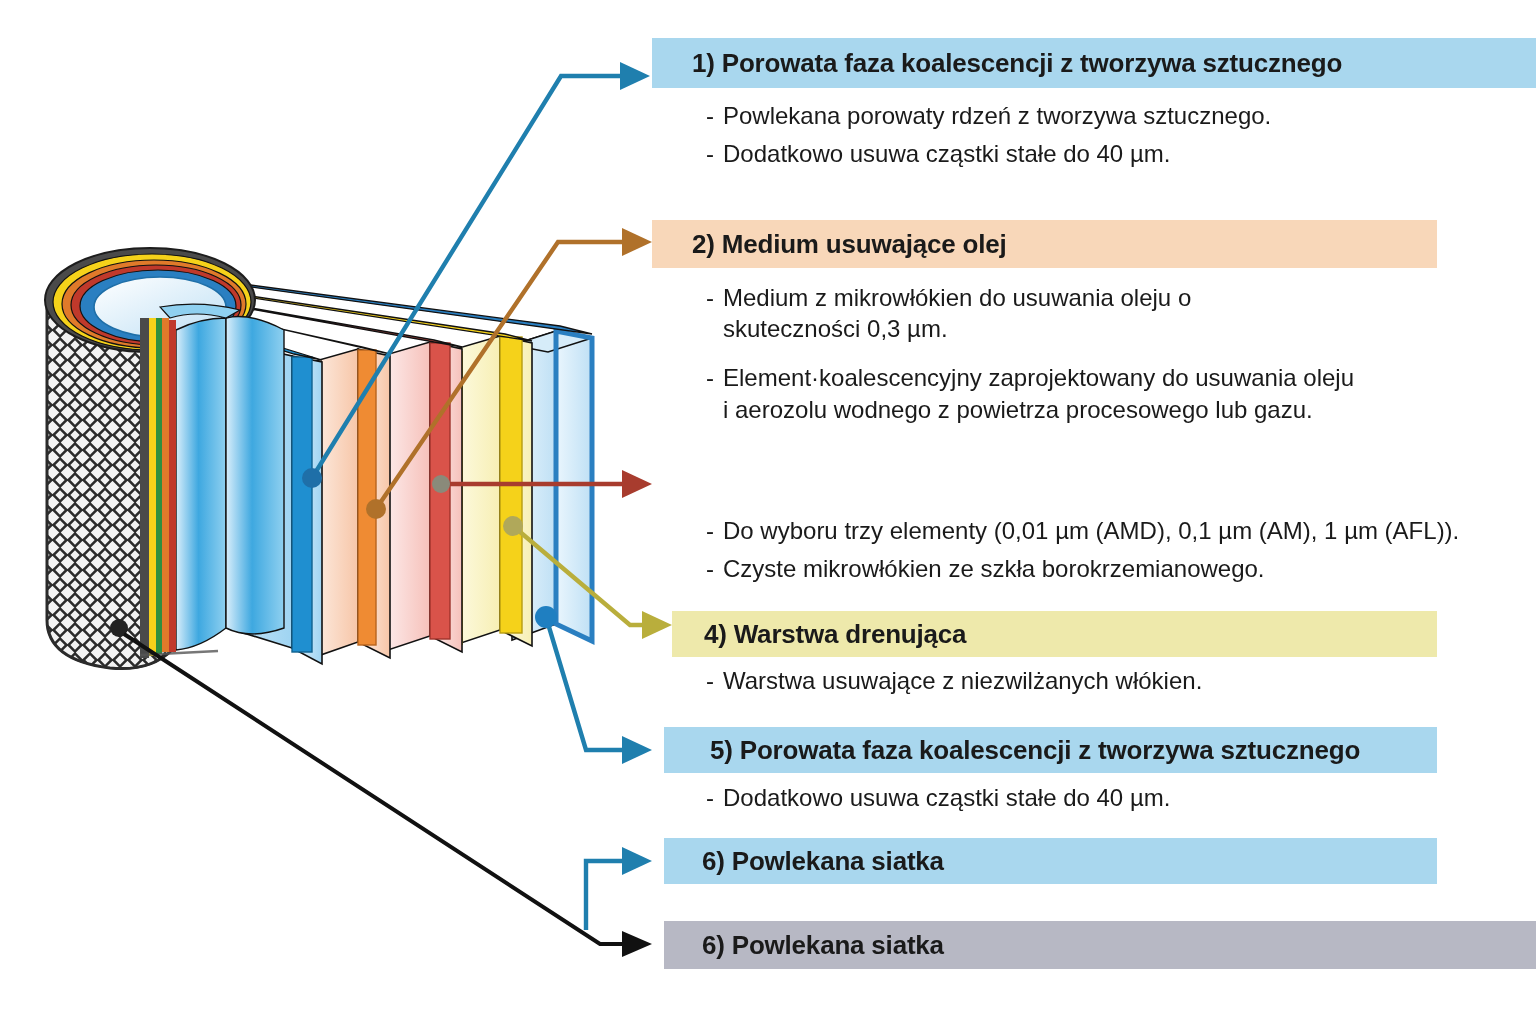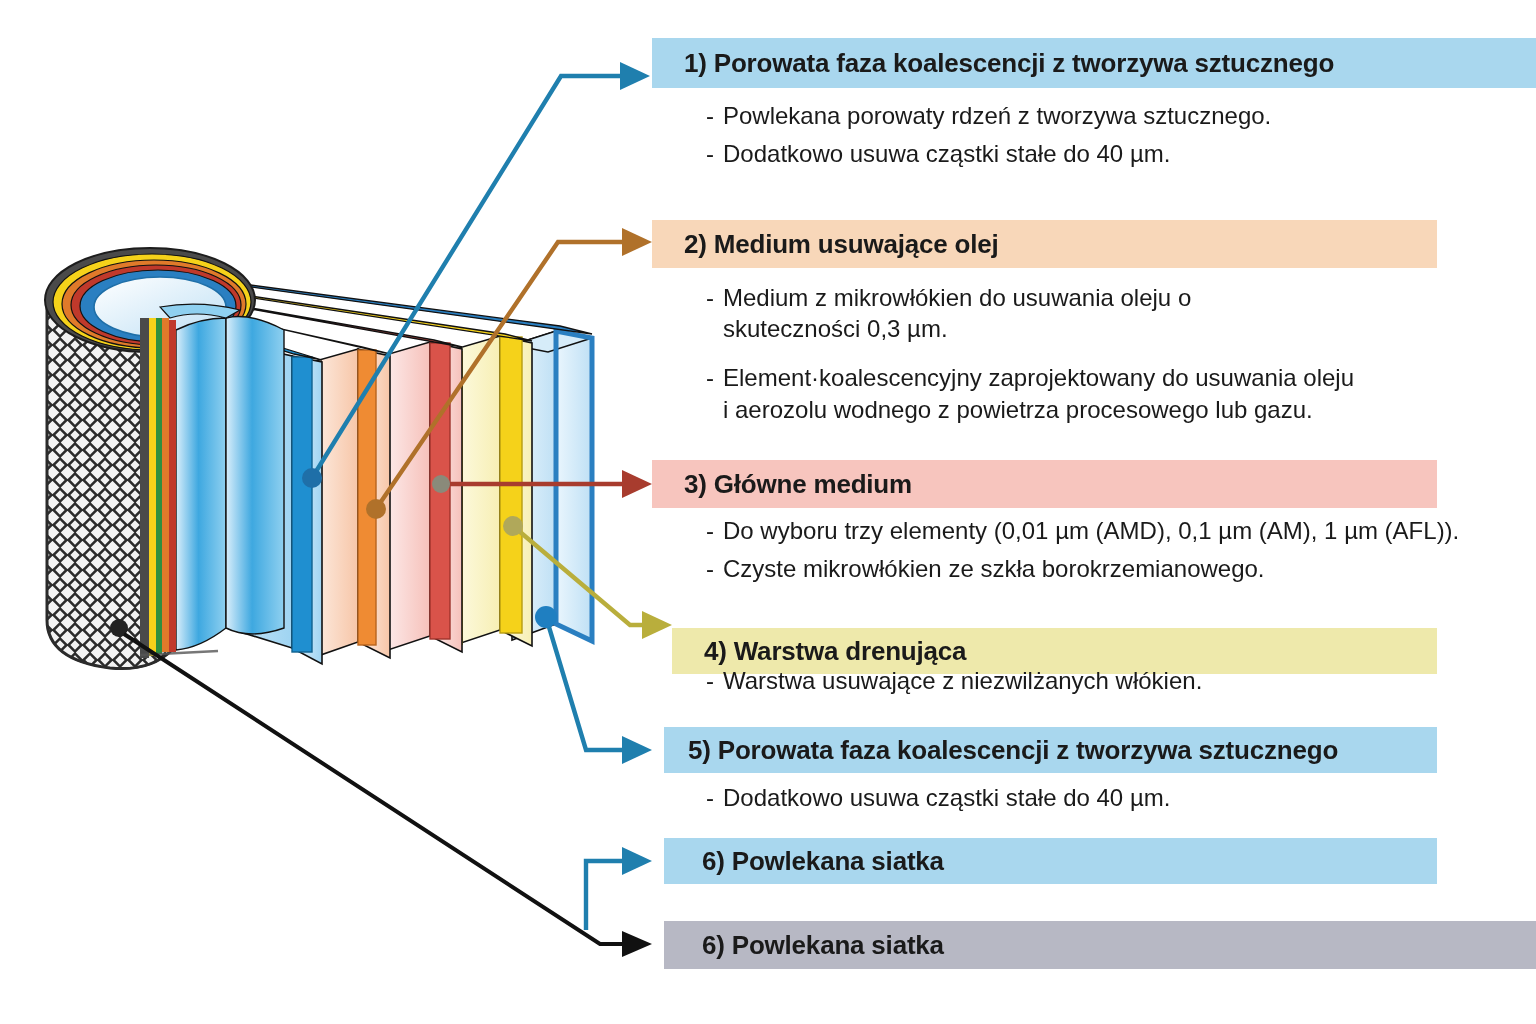--- a/index.html
+++ b/index.html
@@ -14,21 +14,21 @@
 
   
   #illustration{position:absolute;left:0;top:0;width:660px;height:1024px;}
 
   
   #arrows{position:absolute;left:0;top:0;width:1536px;height:1024px;pointer-events:none;}
   .bar{
     position:absolute;
     display:flex;align-items:center;
     box-sizing:border-box;
-    padding-left:32px;
+    padding-left:40px;
   }
   .bar-label{
     font-weight:bold;
     font-size:26px;
     color:#1a1a1a;
     letter-spacing:-0.2px;
     white-space:nowrap;
   }
   .bullets{position:absolute;left:706px;}
   .bullet{
@@ -229,45 +229,42 @@
       <span class="btext">Medium z mikrowłókien do usuwania oleju o
 skuteczności 0,3 µm.</span>
     </div>
     <div class="bullet" style="margin-top:18px;">
       <span class="dash">-</span>
       <span class="btext">Element·koalescencyjny zaprojektowany do usuwania oleju
 i aerozolu wodnego z powietrza procesowego lub gazu.</span>
     </div>
   </div>
 
-  <div class="bar" style="left:652px;top:460px;width:785px;height:48px;background:#f7c5be;">
-    <span class="bar-label">3) Główne medium</span>
-  </div>
   <div class="bullets" style="top:515px;">
     <div class="bullet">
       <span class="dash">-</span>
       <span class="btext">Do wyboru trzy elementy (0,01 µm (AMD), 0,1 µm (AM), 1 µm (AFL)).</span>
     </div>
     <div class="bullet">
       <span class="dash">-</span>
       <span class="btext">Czyste mikrowłókien ze szkła borokrzemianowego.</span>
     </div>
   </div>
 
-  <div class="bar" style="left:672px;top:611px;width:765px;height:46px;background:#eee9ab;padding-left:32px;margin-top:17px;">
+  <div class="bar" style="left:672px;top:611px;width:765px;height:46px;background:#eee9ab;padding-left:32px;">
     <span class="bar-label">4) Warstwa drenująca</span>
   </div>
   <div class="bullets" style="top:665px;">
     <div class="bullet">
       <span class="dash">-</span>
       <span class="btext">Warstwa usuwające z niezwilżanych włókien.</span>
     </div>
   </div>
 
-  <div class="bar" style="left:664px;top:727px;width:773px;height:46px;background:#a9d7ee;padding-left:24px;">
+  <div class="bar" style="left:664px;top:727px;width:773px;height:46px;background:#a9d7ee;padding-left:46px;">
     <span class="bar-label">5) Porowata faza koalescencji z tworzywa sztucznego</span>
   </div>
   <div class="bullets" style="top:782px;">
     <div class="bullet">
       <span class="dash">-</span>
       <span class="btext">Dodatkowo usuwa cząstki stałe do 40&nbsp;µm.</span>
     </div>
   </div>
 
   <div class="bar" style="left:664px;top:838px;width:773px;height:46px;background:#a9d7ee;padding-left:38px;">

